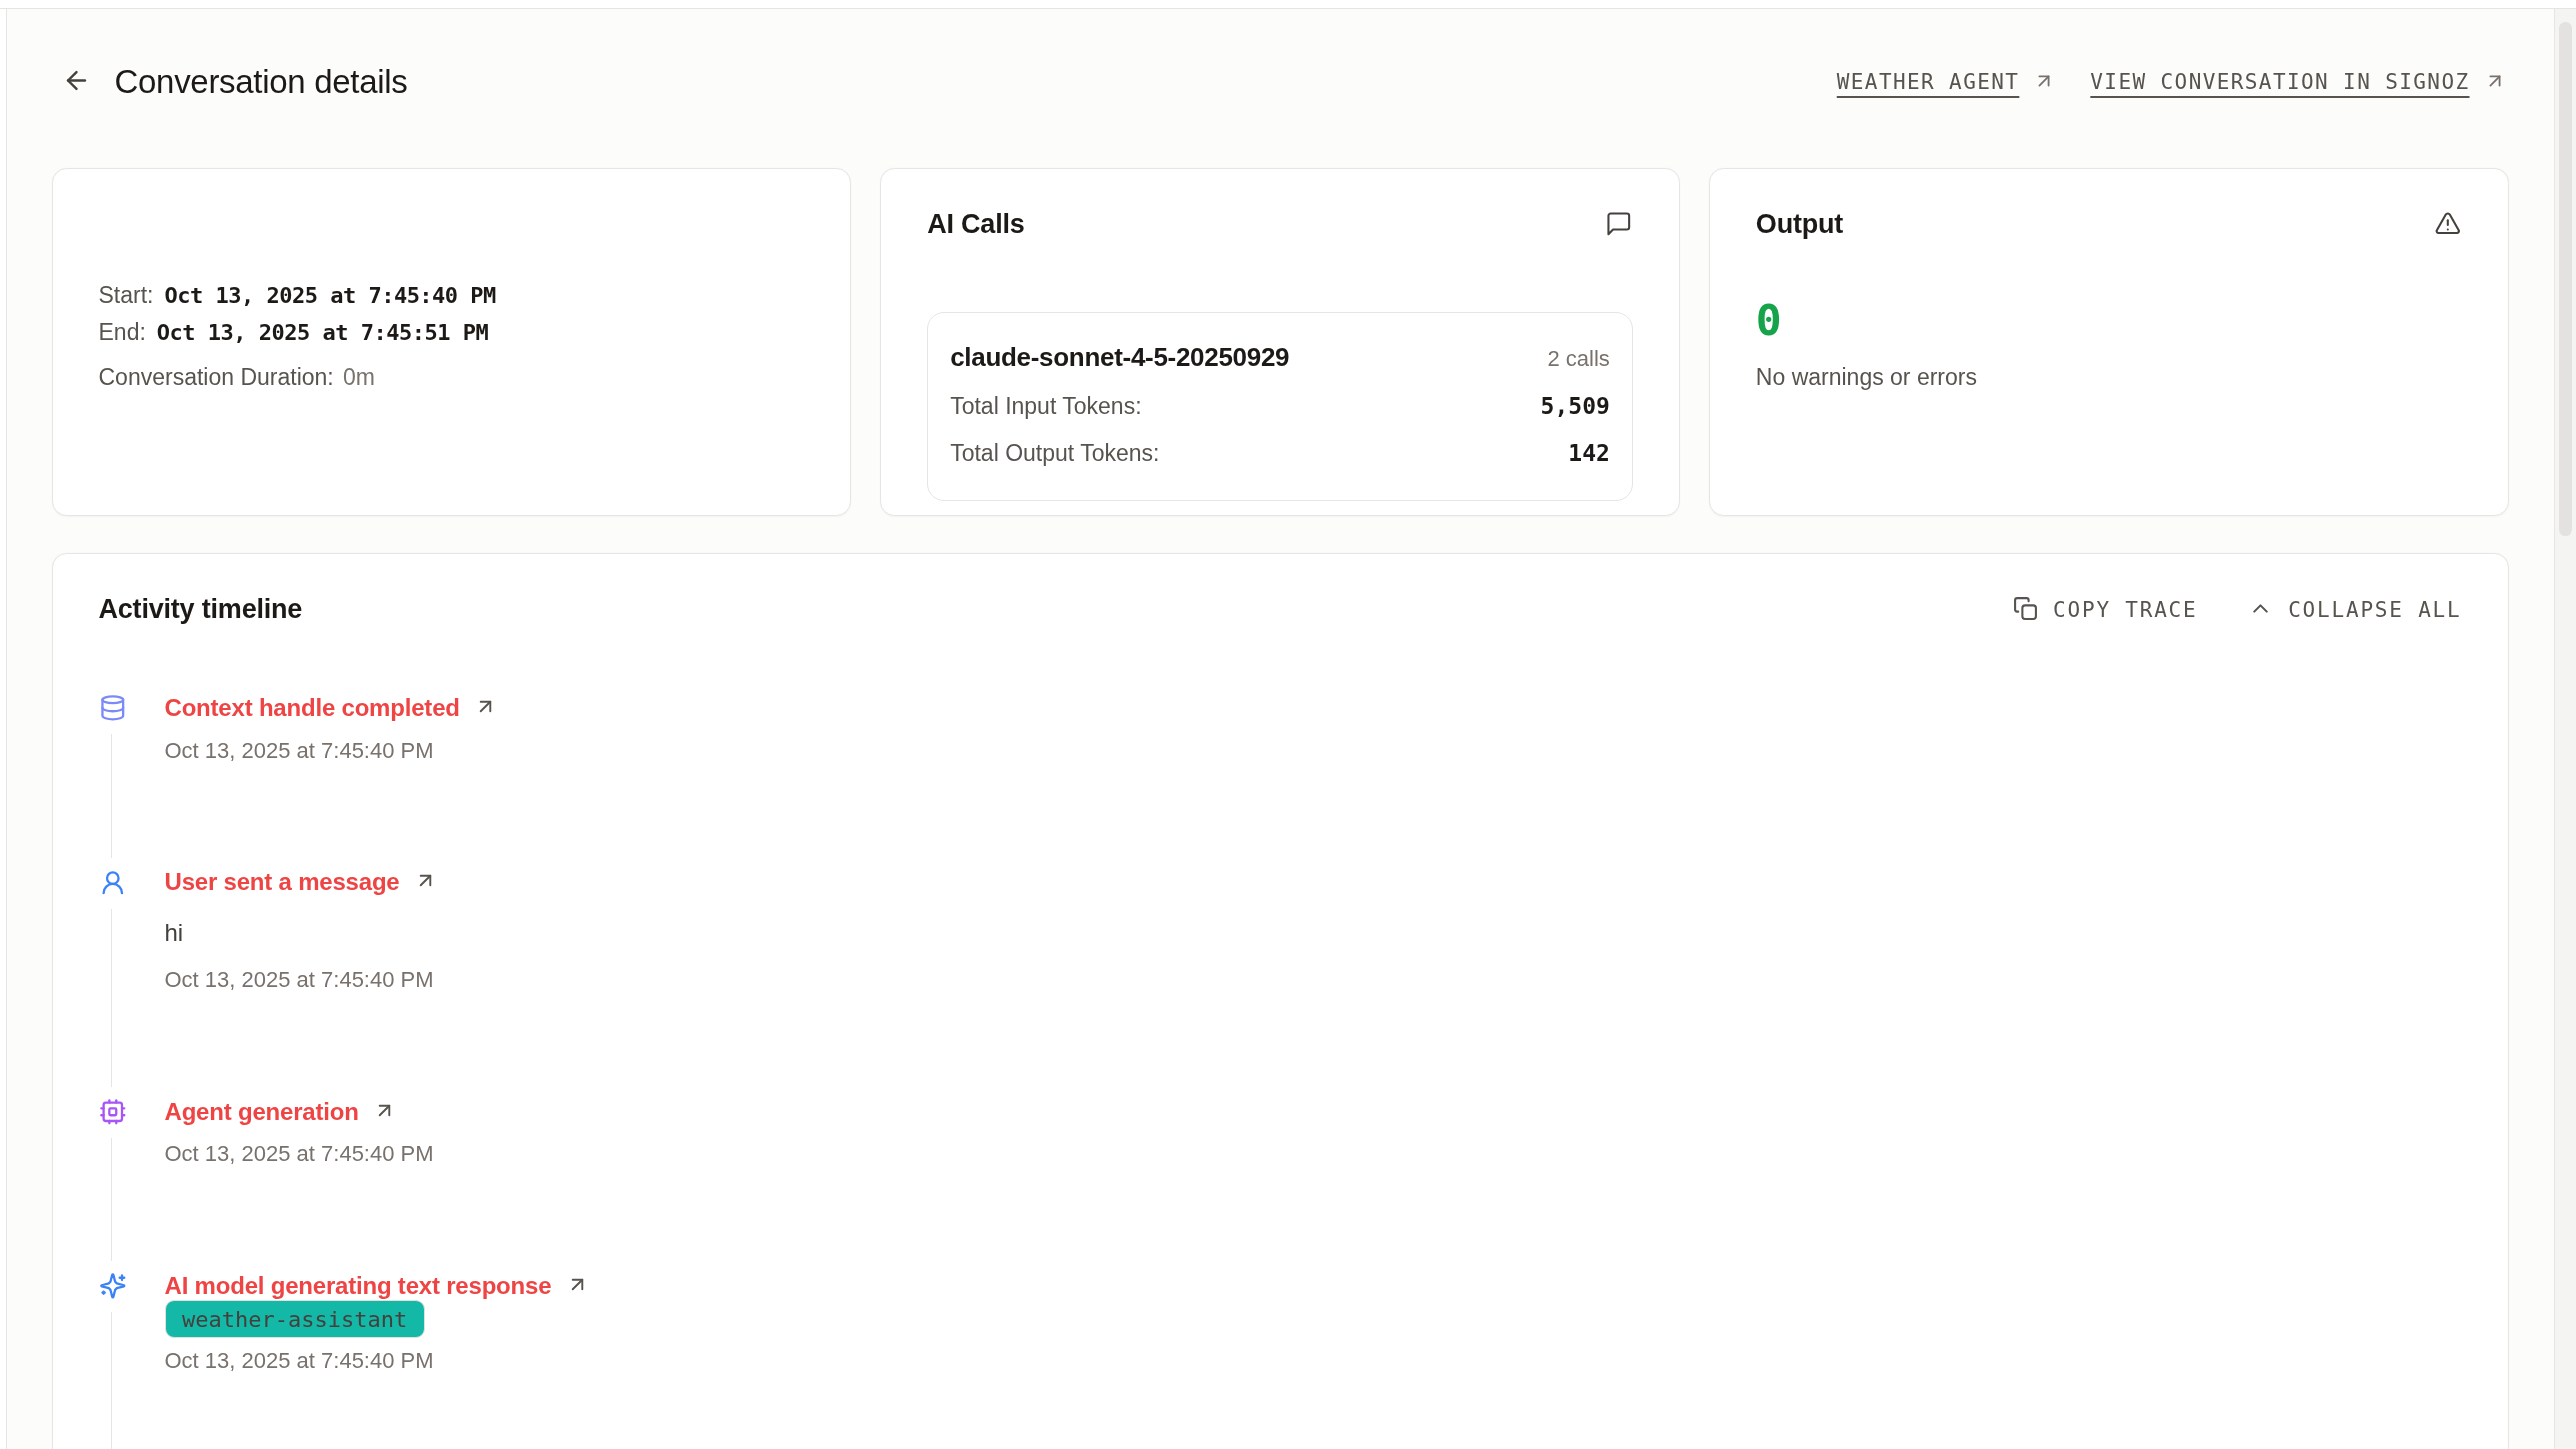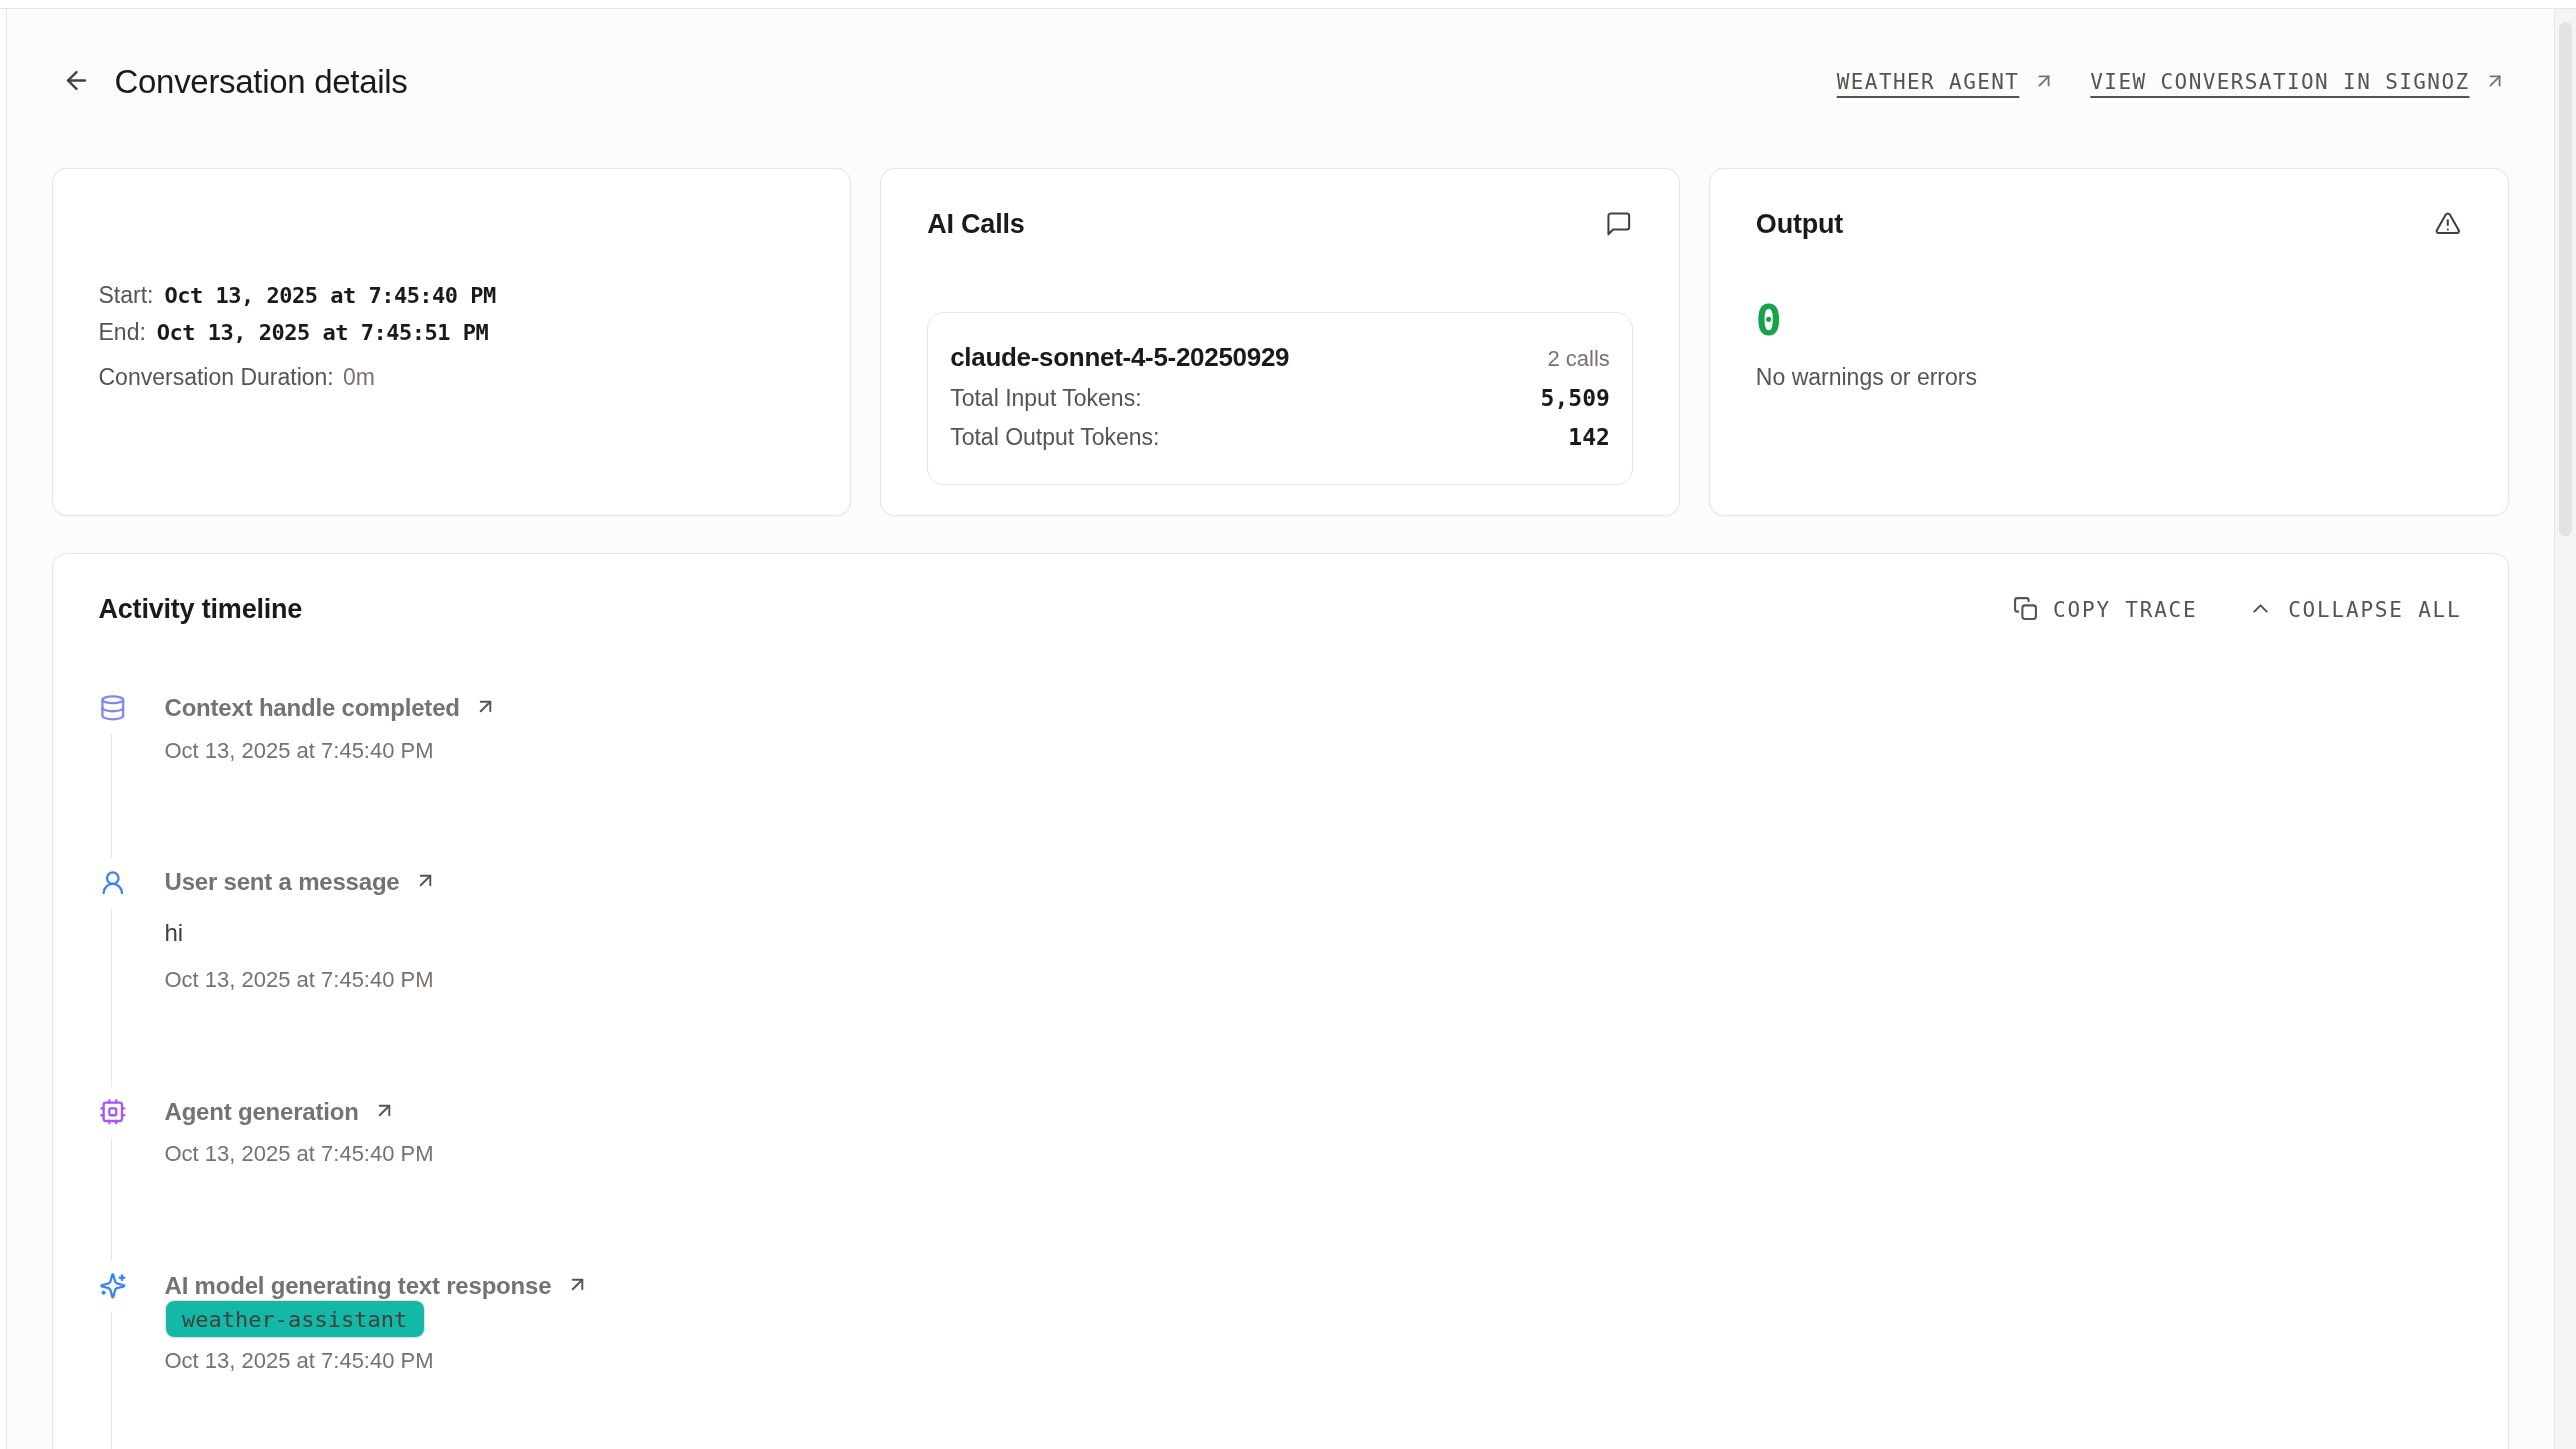--- a/index.html
+++ b/index.html
@@ -33,21 +33,21 @@
   .dur-row { display:flex; align-items:baseline; gap:11px; height:26px; margin-bottom:11px; }
   .dur-label { font-size:23px; color:#57534e; }
   .dur-value { font-family:"DejaVu Sans Mono", monospace; font-size:22px; font-weight:600; color:#1c1917; letter-spacing:-0.5px; }
   .dur-conv { margin-top:18.4px; display:flex; gap:9.2px; align-items:baseline; }
   .dur-conv-value { font-size:23px; color:#78716c; }
 
   .model-card { margin-top:72px; border:0.9px solid #e7e5e4; border-radius:17px; padding:29px 22px 33px 22px;text-align:right; }
   .model-row { display:flex; align-items:baseline; justify-content:space-between; }
   .model-name { font-size:26px; font-weight:600; color:#1c1917; letter-spacing:-0.3px; }
   .model-calls { font-size:22px; color:#78716c; }
-  .tok-row { display:flex; align-items:baseline; justify-content:space-between; margin-top:12px; }
+  .tok-row { display:flex; align-items:baseline; justify-content:space-between; margin-top:20px; }
   .tok-label { font-size:23px; color:#57534e; }
   .tok-value { font-family:"DejaVu Sans Mono", monospace; font-size:23px; font-weight:600; color:#1c1917; }
 
   .alert-count { margin-top:59px; font-family:"DejaVu Sans Mono", monospace; font-size:43px; font-weight:700; color:#16a34a; line-height:1; }
   .alert-msg { margin-top:22px; font-size:23px; color:#57534e; }
 
   
   .timeline-card { margin:37px 45px 0 45px; background:#ffffff; border:0.9px solid #e7e5e4; border-radius:14.7px; box-shadow:0 0.9px 1.8px rgba(0,0,0,0.04); padding:40px 46px; height:1286px; }
   .tl-head { display:flex; align-items:center; }
   .tl-title { font-size:27px; font-weight:600; letter-spacing:-0.2px; }
@@ -56,21 +56,21 @@
   .tl-btn .lbl { font-family:"DejaVu Sans Mono", monospace; font-size:21px; letter-spacing:1.8px; color:#57534e; }
   .tl-btn svg { width:25px; height:25px; stroke:#57534e; }
 
   .events { margin-top:69px; }
   .event { position:relative; padding-left:66px; margin-bottom:105px; }
   .evt-icon { position:absolute; left:0; top:0; width:27.6px; height:27.6px; display:block; }
   .evt-icon svg { width:27.6px; height:27.6px; }
   .connector { position:absolute; left:12px; top:40px; bottom:-94px; width:1.8px; background:#e7e5e4; }
   .event.last .connector { bottom:-386px; }
   .evt-title-row { display:flex; align-items:center; gap:14.7px; height:27.6px; cursor:pointer; }
-  .evt-title { font-size:24px; font-weight:600; color:#737373; letter-spacing:-0.2px; }
+  .evt-title { font-size:24px; font-weight:600; color:#ef4444; letter-spacing:-0.2px; }
   .evt-title-row svg { width:23px; height:23px; stroke:#57534e; }
   .evt-msg { margin-top:23px; font-size:24px; color:#44403c; }
   .evt-badge { display:inline-block; font-family:"DejaVu Sans Mono", monospace; font-size:22px; color:#44403c; background:#14b8a6; border:1.8px solid #e3e1dd; border-radius:9.2px; padding:5.5px 16.5px; }
   .evt-ts { margin-top:15.6px; font-size:22px; color:#78716c; }
   .evt-msg + .evt-ts { margin-top:20px; }
   .badge-wrap + .evt-ts { margin-top:10px; }
 
   .ic-indigo { stroke:#7c8af8; }
   .ic-blue { stroke:#3b82f6; }
   .ic-purple { stroke:#a855f7; }

